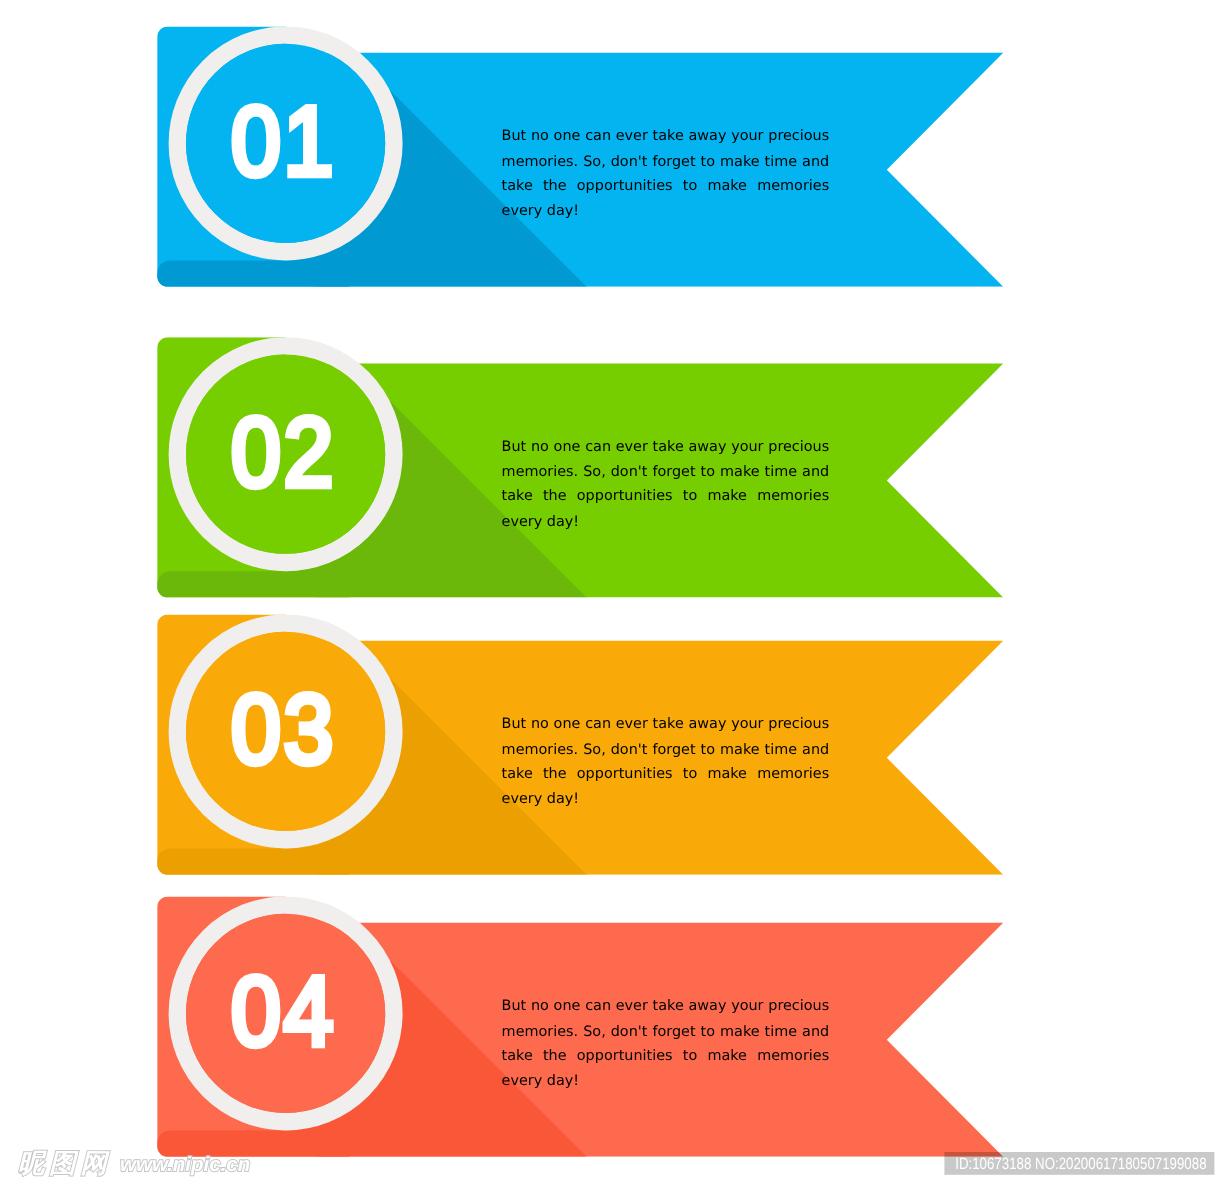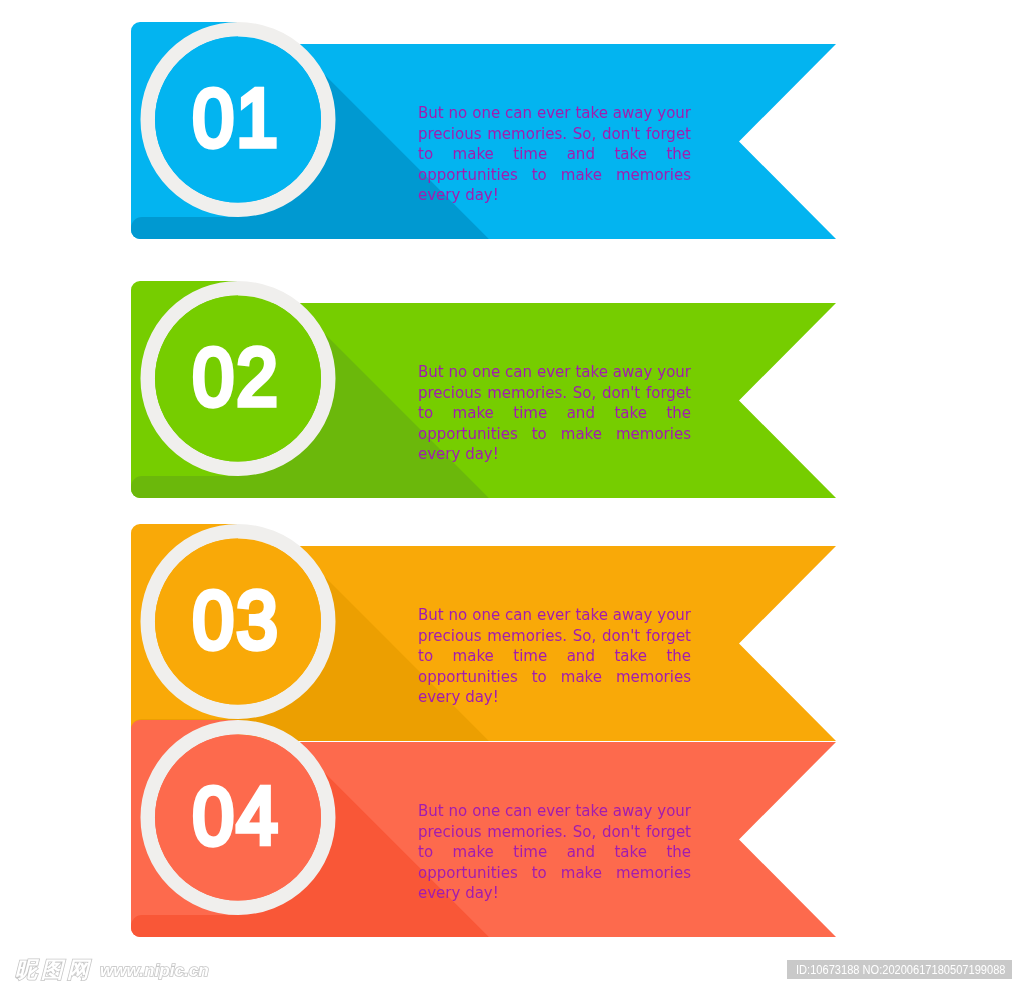--- a/index.html
+++ b/index.html
@@ -9,22 +9,22 @@
   #stage{position:absolute;left:0;top:0;width:900px;height:989px;background:#fff;}
 
   .banner{position:absolute;left:131px;width:705px;height:217px;}
   .banner > svg{position:absolute;left:0;top:0;width:705px;height:217px;display:block;}
 
   .num-text{font-family:"Liberation Sans",sans-serif;font-size:82px;
             fill:#ffffff;stroke:#ffffff;stroke-width:5.5px;paint-order:stroke;letter-spacing:2.5px;
             text-anchor:middle;}
 
   .body-text{position:absolute;left:287px;top:81px;width:273px;
-             color:#a21caf;font-family:"DejaVu Sans",sans-serif;
-             font-size:15px;line-height:20.6px;
+             color:#000000;font-family:"DejaVu Sans",sans-serif;
+             font-size:12px;line-height:20.6px;
              text-align:justify;text-justify:inter-word;}
 
 
   
   .wm-out{position:absolute;font-family:"Liberation Sans",sans-serif;
           white-space:nowrap;font-weight:700;font-style:italic;}
   .wm-out .back{position:absolute;left:0;top:0;color:#ffffff;
                 -webkit-text-stroke:1.6px #C6C6C6;}
   .wm-out .front{position:absolute;left:0;top:0;color:#ffffff;}
   #wm-cn{left:15px;top:959px;font-size:22px;line-height:22px;letter-spacing:4px;}
@@ -74,41 +74,41 @@
           </g>
           <path d="M 11 195 H 160 V 217 H 9 A 9 9 0 0 1 0 208 V 206 A 11 11 0 0 1 11 195 Z" fill="#6BB80B"></path>
           <circle cx="107" cy="97.5" r="90.25" fill="none" stroke="#F0EFED" stroke-width="14.5"></circle>
           <circle cx="107" cy="97.5" r="83" fill="#76CD00"></circle>
           <g transform="translate(105.3,123.6) scale(0.91,1)">
             <text x="0" y="0" class="num-text">02</text>
           </g>
         </svg>
         <div class="body-text" style="left: 287px; width: 273px;">But no one can ever take away your precious memories. So, don't forget to make time and take the opportunities to make memories every day!</div>
       </div>
-      <div class="banner" style="top: 524px;">
+      <div class="banner" style="top: 512px;">
         <svg viewBox="0 0 705 217" width="705" height="217">
           <defs>
             <clipPath id="clip2">
               <path d="M 9 0 H 107 V 22 H 705 L 608 119.5 L 705 217 H 9 A 9 9 0 0 1 0 208 V 9 A 9 9 0 0 1 9 0 Z"></path>
             </clipPath>
           </defs>
           <path d="M 9 0 H 107 V 22 H 705 L 608 119.5 L 705 217 H 9 A 9 9 0 0 1 0 208 V 9 A 9 9 0 0 1 9 0 Z" fill="#F9A908"></path>
           <g clip-path="url(#clip2)">
             <path d="M 172.69021997223027 31.809780027769733 L 1372.6902199722304 1231.8097800277696 L 1307 1390.4 L 107 190.4 A 92.9 92.9 0 0 0 172.69021997223027 31.809780027769733 Z" fill="#EC9F01"></path>
           </g>
           <path d="M 11 195 H 160 V 217 H 9 A 9 9 0 0 1 0 208 V 206 A 11 11 0 0 1 11 195 Z" fill="#EC9F01"></path>
           <circle cx="107" cy="97.5" r="90.25" fill="none" stroke="#F0EFED" stroke-width="14.5"></circle>
           <circle cx="107" cy="97.5" r="83" fill="#F9A908"></circle>
           <g transform="translate(105.3,123.6) scale(0.91,1)">
             <text x="0" y="0" class="num-text">03</text>
           </g>
         </svg>
         <div class="body-text" style="left: 287px; width: 273px;">But no one can ever take away your precious memories. So, don't forget to make time and take the opportunities to make memories every day!</div>
       </div>
-      <div class="banner" style="top: 720px;">
+      <div class="banner" style="top: 747px;">
         <svg viewBox="0 0 705 217" width="705" height="217">
           <defs>
             <clipPath id="clip3">
               <path d="M 9 0 H 107 V 22 H 705 L 608 119.5 L 705 217 H 9 A 9 9 0 0 1 0 208 V 9 A 9 9 0 0 1 9 0 Z"></path>
             </clipPath>
           </defs>
           <path d="M 9 0 H 107 V 22 H 705 L 608 119.5 L 705 217 H 9 A 9 9 0 0 1 0 208 V 9 A 9 9 0 0 1 9 0 Z" fill="#FD6A4D"></path>
           <g clip-path="url(#clip3)">
             <path d="M 172.69021997223027 31.809780027769733 L 1372.6902199722304 1231.8097800277696 L 1307 1390.4 L 107 190.4 A 92.9 92.9 0 0 0 172.69021997223027 31.809780027769733 Z" fill="#F95737"></path>
           </g>

